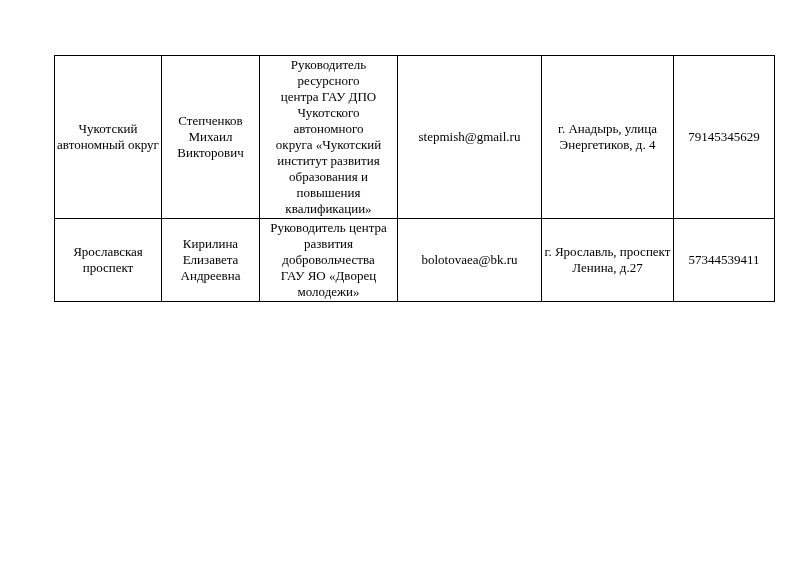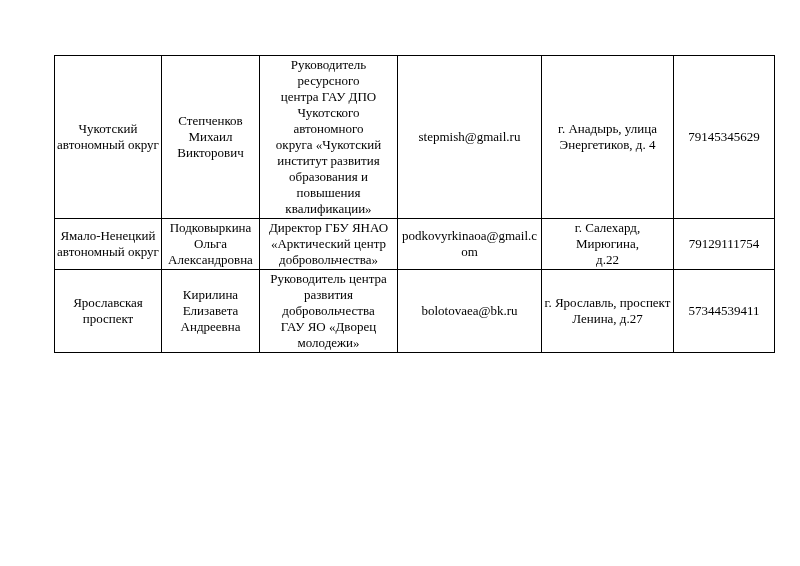--- a/index.html
+++ b/index.html
@@ -75,34 +75,20 @@
 Чукотского автономного
 округа «Чукотский
 институт развития
 образования и повышения
 квалификации»</td>
         <td>stepmish@gmail.ru</td>
         <td>г. Анадырь, улица
 Энергетиков, д. 4</td>
         <td>79145345629</td>
       </tr>
-      <tr class="row-1">
-        <td>Ямало-Ненецкий
-автономный округ</td>
-        <td>Подковыркина
-Ольга
-Александровна</td>
-        <td>Директор ГБУ ЯНАО
-«Арктический центр
-добровольчества»</td>
-        <td>podkovyrkinaoa@gmail.com</td>
-        <td>г. Салехард, Мирюгина,
-д.22</td>
-        <td>79129111754</td>
-      </tr>
       <tr class="row-2">
         <td>Ярославская проспект</td>
         <td>Кирилина
 Елизавета
 Андреевна</td>
         <td>Руководитель центра
 развития добровольчества
 ГАУ ЯО «Дворец
 молодежи»</td>
         <td>bolotovaea@bk.ru</td>

